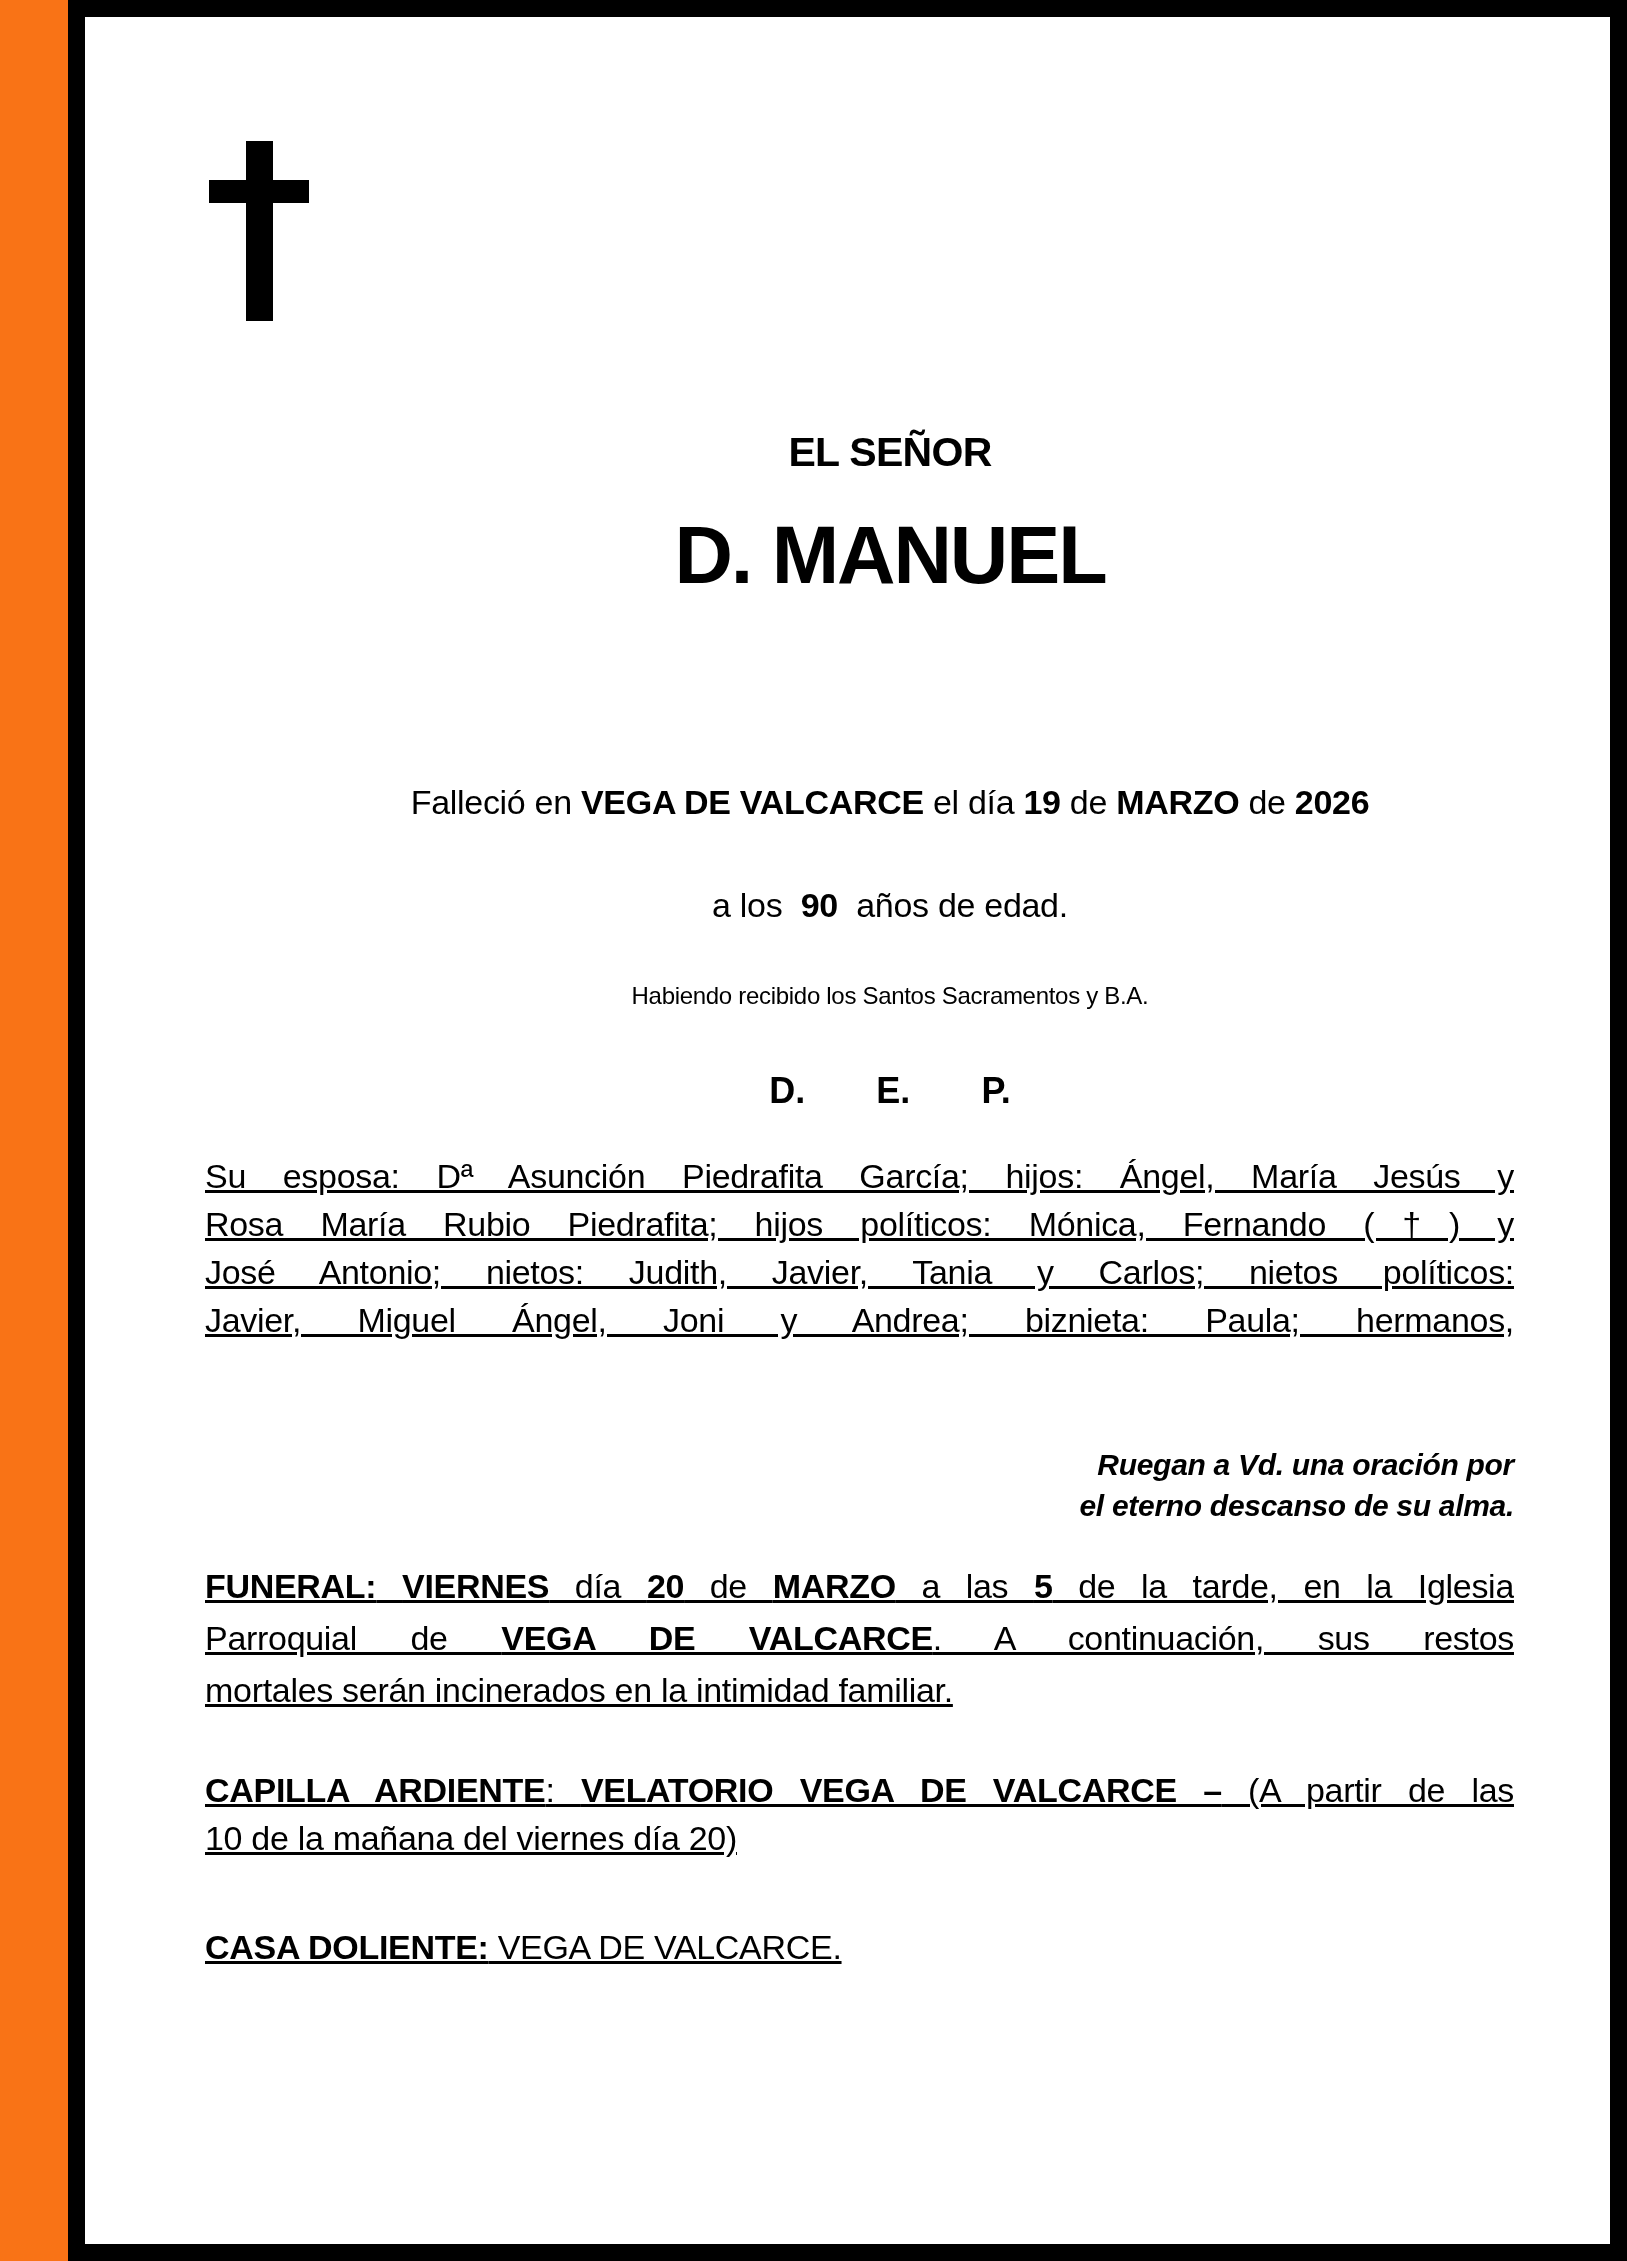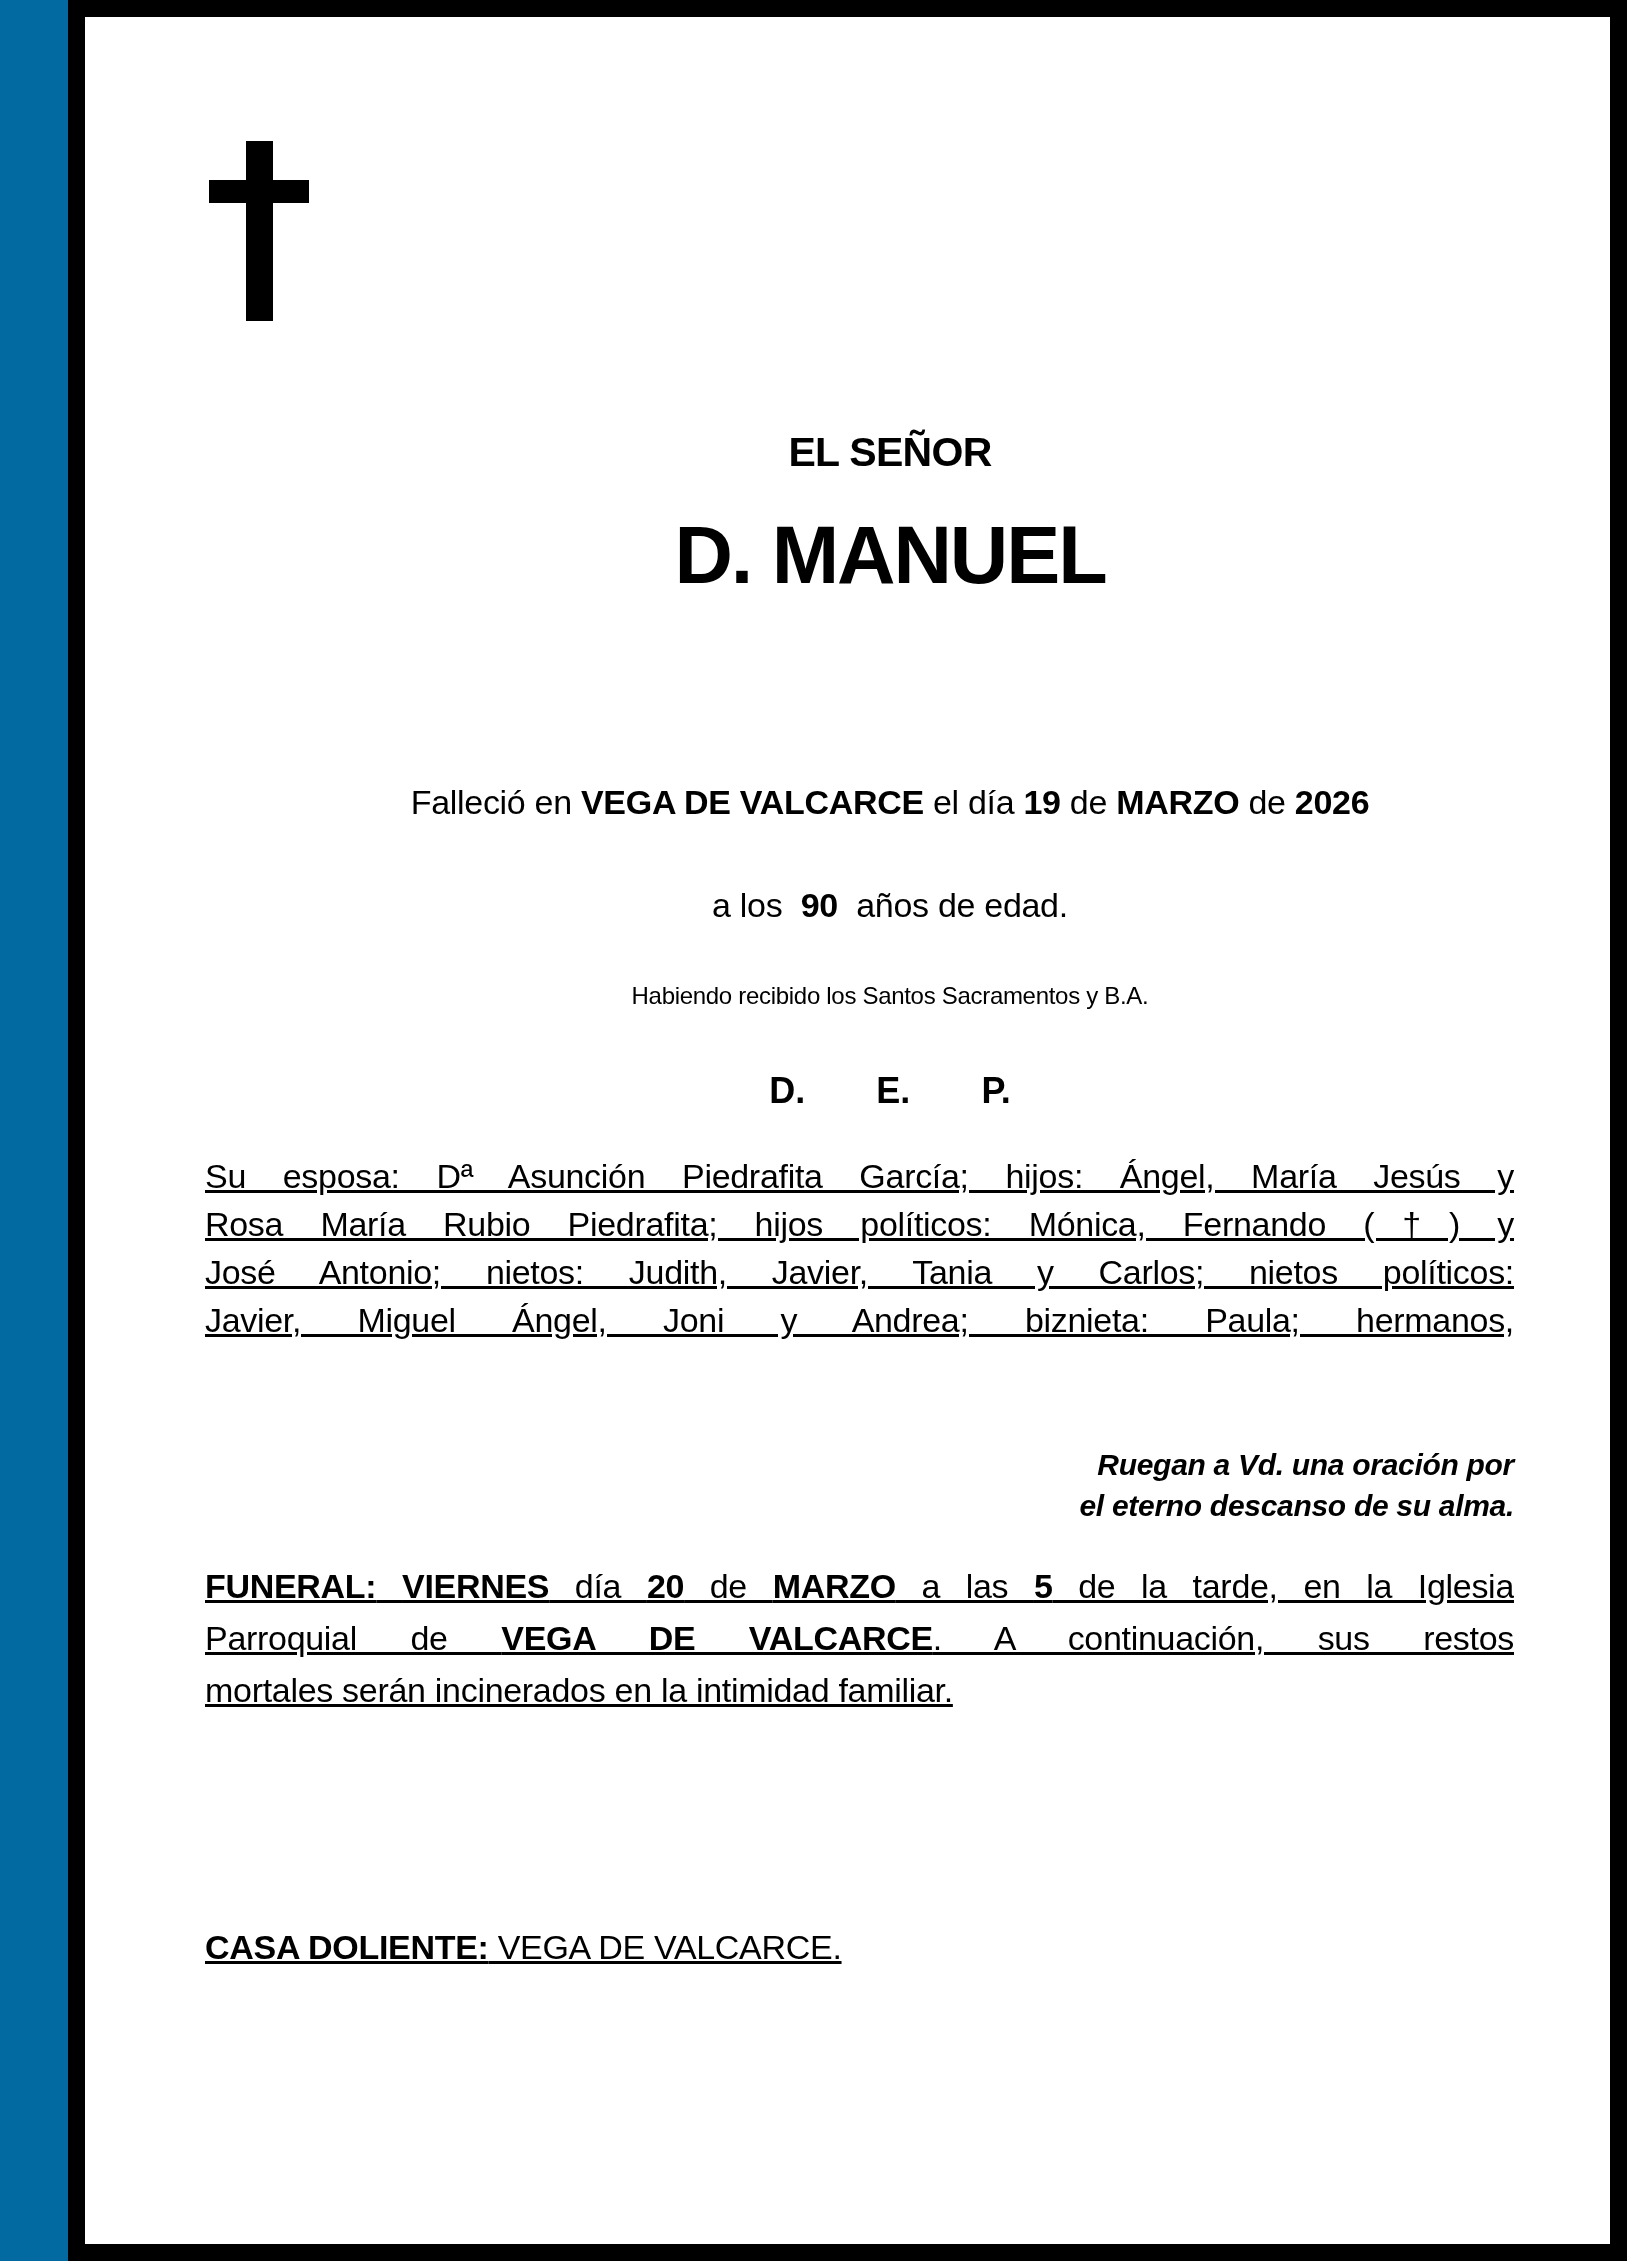--- a/index.html
+++ b/index.html
@@ -1,20 +1,20 @@
 <!DOCTYPE html>
 <html style="font-size:11px"><head>
 <meta charset="utf-8">
 <title>Esquela</title>
 <style>
   html,body{margin:0;padding:0;background:#ffffff;}
   .sheet{
     position:relative;
     width:1628px;height:2261px;
-    background:#0369a1;color:#000000;
+    background:#f97316;color:#000000;
     font-family:"Liberation Sans",sans-serif;
     overflow:hidden;
   }
   .frame{
     position:absolute;left:68px;top:0;
     width:1559px;height:2261px;
     border:17px solid #000000;
     box-sizing:border-box;
     background:#ffffff;
   }
@@ -76,18 +76,22 @@
       <div class="prayer-line">Ruegan a Vd. una oración por</div>
       <div class="prayer-line">el eterno descanso de su alma.</div>
     </div>
 
     <div class="tblock para" style="top:1543px">
       <div class="body-line funeral-line jline"><span class="b">FUNERAL:</span><span>  </span><span class="b">VIERNES</span><span> día </span><span class="b">20</span><span> de </span><span class="b">MARZO</span><span> a las </span><span class="b">5</span><span> de la tarde, en la Iglesia</span></div>
       <div class="body-line funeral-line jline"><span>Parroquial de </span><span class="b">VEGA DE VALCARCE</span><span>. A continuación, sus restos</span></div>
       <div class="body-line funeral-line"><span>mortales serán incinerados en la intimidad familiar.</span></div>
     </div>
 
+    <div class="tblock para" style="top:1749px">
+      <div class="body-line jline"><span class="b">CAPILLA ARDIENTE</span><span>: </span><span class="b">VELATORIO VEGA DE VALCARCE –</span><span> (A partir de las</span></div>
+      <div class="body-line"><span>10 de la mañana del viernes día 20)</span></div>
+    </div>
 
     <div class="tblock para body-line" style="top:1906px"><span class="b">CASA DOLIENTE:</span><span> VEGA DE VALCARCE.</span></div>
 
   </div>
 </div>
 
 
 </body></html>

